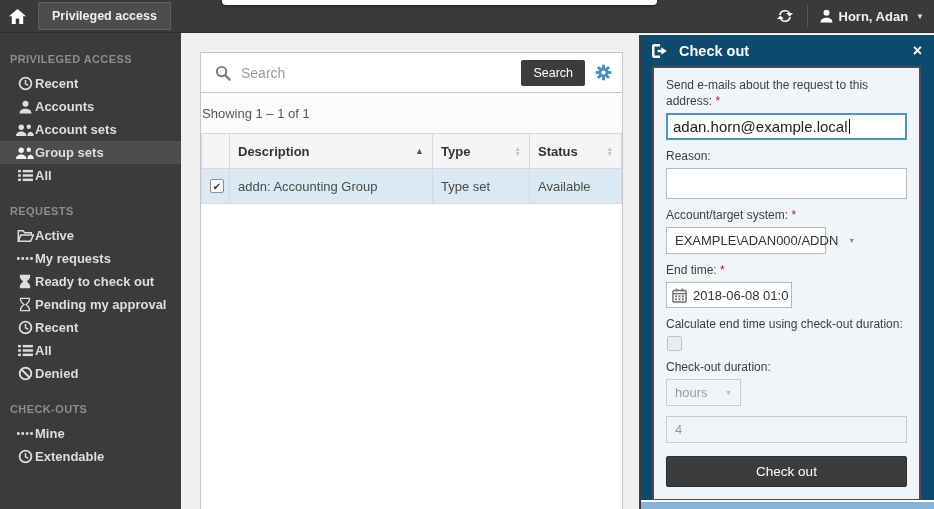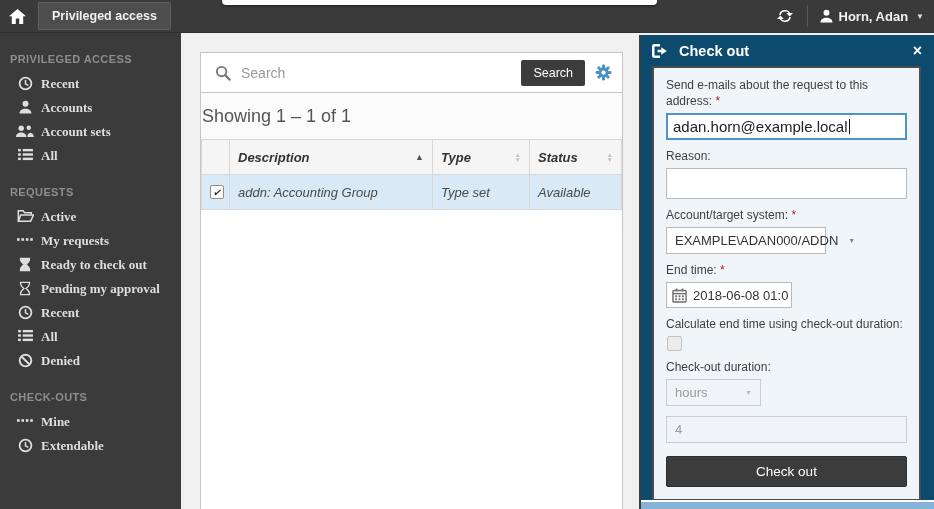--- a/index.html
+++ b/index.html
@@ -19,39 +19,39 @@
                color:#f0f0f0; font-size:13px; font-weight:bold; cursor:pointer;text-align:right; }
   .user-caret { font-size:8px; color:#e0e0e0; margin-left:2px; }
 
   
   .top-notch { position:absolute; left:222px; top:0; width:435px; height:5px; background:#fdfdfd;
                border-radius:0 0 4px 4px; box-shadow:0 1px 3px rgba(0,0,0,.45); z-index:9; }
 
   
   .sidebar { position:absolute; left:0; top:33px; width:181px; bottom:0; background:#3b3b3b; padding-top:10px; }
   .ssec-header { color:#8d8d8d; font-size:11px; font-weight:bold; letter-spacing:.4px; padding:10px 12px 7px 10px; }
-  .sitem { display:flex; align-items:flex-start; gap:7px; padding:4px 8px 4px 16px; cursor:pointer;font-family:Liberation Serif, serif; }
+  .sitem { display:flex; align-items:center; gap:1px; padding:4px 8px 4px 16px; cursor:pointer; }
   .sitem.selected { background:#4d4d4d; }
   .sicon { width:18px; display:flex; justify-content:center; align-items:center; flex:none; }
   .slabel { color:#dedede; font-size:13px; font-weight:bold; white-space:nowrap; }
   .ssec { margin-bottom:8px; }
 
   
   .card { position:absolute; left:200px; top:52px; width:423px; bottom:0; background:#fff;
           border:1px solid #c6c6c6; border-bottom:none; padding:0; }
   .search-box { height:40px; border-bottom:1px solid #c6c6c6; display:flex; align-items:center; padding:0 10px 0 14px; background:#fff; }
   .search-input { flex:1; border:none; outline:none; font-size:14px; color:#444; margin-left:10px; font-family:inherit; background:transparent; }
   .search-input::placeholder { color:#999; }
   .search-btn { background:#3c3c3c; color:#fff; border:none; font-size:12.5px; padding:6px 12px;
                 border-radius:2px; cursor:pointer; font-family:inherit; }
   .gear-btn { margin-left:10px; cursor:pointer; display:flex; align-items:center; }
-  .showing { font-size:18px; color:#555; padding:13px 1px 12px 1px; background:#fbfbfb; }
+  .showing { font-size:13px; color:#555; padding:13px 1px 12px 1px; background:#fbfbfb; }
 
   table.results { width:100%; border-collapse:collapse; table-layout:fixed; }
-  table.results th, table.results td { border:1px solid #d8d8d8; font-size:13px; padding:0 8px; height:35px;font-style:italic; }
+  table.results th, table.results td { border:1px solid #d8d8d8; font-size:13px; padding:0 8px; height:35px; }
   table.results th { background:#f5f5f5; color:#333; font-weight:bold; text-align:left; cursor:pointer; }
   table.results td { color:#4a4a4a; }
   .col-chk { width:28px; }
   .col-desc { width:203px; }
   .col-type { width:97px; }
   .th-inner { display:flex; align-items:center; justify-content:space-between; }
   .sort-asc { font-size:9px; color:#555; }
   .sort-both { display:flex; flex-direction:column; line-height:5px; font-size:6.5px; color:#c2c2c2; }
   tr.row-selected td { background:#d9eaf6; }
   .chk { width:14px; height:14px; border:1px solid #8f8f8f; border-radius:2px; background:#fcfcfc;
@@ -72,21 +72,21 @@
   .fake-input.focused { border:2px solid #4e94cb; padding:0 5px; }
   .caret-bar { width:1px; height:15px; background:#111; margin-left:1px; }
   .reason-box { height:31px; }
   .select-box { background:#fff; border:1px solid #b9b9b9; height:27px; display:inline-flex; align-items:center;
                 justify-content:space-between; padding:0 8px; font-size:13px; color:#333; cursor:pointer; }
   .sel-caret { font-size:7px; color:#888; margin-left:10px; }
   .acct-select { width:160px; }
   .datebox { background:#fff; border:1px solid #b9b9b9; height:26px; width:126px; display:flex; align-items:center;
              gap:6px; padding:0 5px; font-size:13px; color:#333; white-space:nowrap; overflow:hidden; cursor:pointer; }
   .checkbox { width:15px; height:15px; background:#ececec; border:1px solid #c2c2c2; border-radius:2px; margin:2px 0 2px 1px; }
-  .select-box.disabled { background:#f0f4f8; color:#9a9a9a; cursor:default; width:95px; border-color:#c6cdd3; }
+  .select-box.disabled { background:#f0f4f8; color:#9a9a9a; cursor:default; width:75px; border-color:#c6cdd3; }
   .select-box.disabled .sel-caret { color:#b5bcc2; }
   .dis-input { background:#f0f4f8; border:1px solid #c6cdd3; height:27px; display:flex; align-items:center;
                padding:0 8px; font-size:13px; color:#9a9a9a; margin-top:10px; }
   .checkout-btn { width:100%; margin-top:13px; background:#3c3c3c; color:#fff; border:1px solid #2d2d2d;
                   font-size:13.5px; padding:7px 0; border-radius:2px; cursor:pointer; font-family:inherit; }
   .panel-footer { position:absolute; left:0; right:0; bottom:0; height:9px; background:#85b4d8; border-top:2px solid #fff; }
 
   svg { display:block; }
 </style>
 </head>
@@ -148,20 +148,33 @@
           <svg width="18" height="14" viewBox="0 0 18 14">
             <g fill="#dedede">
               <circle cx="5.2" cy="4.2" r="2.7"></circle>
               <path d="M0 13c0-3 2.3-4.5 5.2-4.5S10.4 10 10.4 13z"></path>
               <circle cx="12.8" cy="3.8" r="2.2"></circle>
               <path d="M11.4 13c0-2.3 1-4 3-4.2 2 .2 3.3 1.7 3.4 4.2z"></path>
             </g>
           </svg>
         </span>
       <span class="slabel">Account sets</span>
+    </div>
+    <div class="sitem selected">
+      <span class="sicon">
+          <svg width="18" height="14" viewBox="0 0 18 14">
+            <g fill="#f2f2f2">
+              <circle cx="5.2" cy="4.2" r="2.7"></circle>
+              <path d="M0 13c0-3 2.3-4.5 5.2-4.5S10.4 10 10.4 13z"></path>
+              <circle cx="12.8" cy="3.8" r="2.2"></circle>
+              <path d="M11.4 13c0-2.3 1-4 3-4.2 2 .2 3.3 1.7 3.4 4.2z"></path>
+            </g>
+          </svg>
+        </span>
+      <span class="slabel">Group sets</span>
     </div>
     <div class="sitem">
       <span class="sicon">
           <svg width="15" height="13" viewBox="0 0 16 14">
             <g fill="#dedede">
               <rect y="1" width="3" height="2.6"></rect>
               <rect x="5" y="1" width="11" height="2.6"></rect>
               <rect y="5.7" width="3" height="2.6"></rect>
               <rect x="5" y="5.7" width="11" height="2.6"></rect>
               <rect y="10.4" width="3" height="2.6"></rect>

